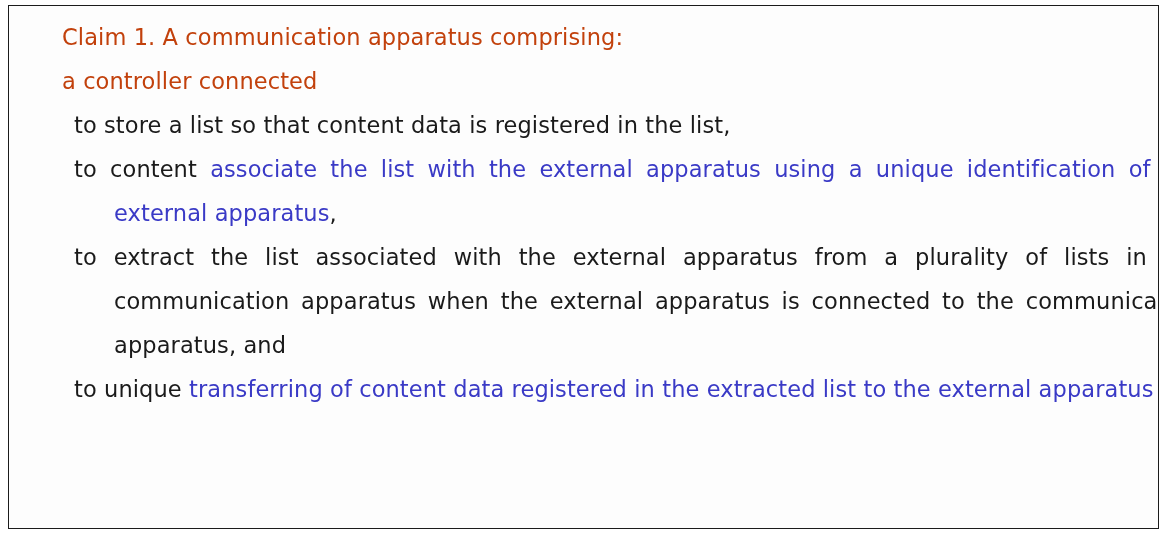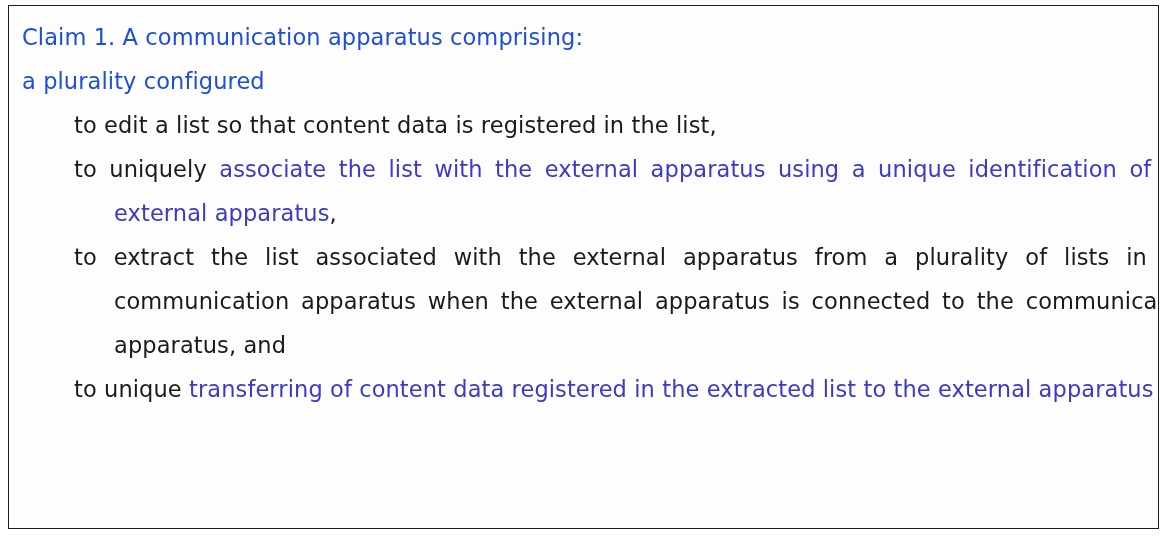--- a/index.html
+++ b/index.html
@@ -24,23 +24,24 @@
     background: #fdfdfd;
     padding: 0;
     overflow: hidden;
   }
   .claim-body {
     padding: 9px 6px 0 13px;
   }
   .line {
     font-size: 22.5px;
     line-height: 44px;
-    color: #1d4ed8;
+    color: #c2410c;
     letter-spacing: 0.1px;
     white-space: nowrap;
+    margin-left: 40px;
   }
   .clause {
     font-size: 22.5px;
     line-height: 44px;
     color: #1a1a1a;
     letter-spacing: 0.1px;
     text-align: justify;
     text-justify: inter-word;
     margin-left: 52px;
     text-indent: -40px;
@@ -58,28 +59,28 @@
 </head>
 <body>
 
 <div id="claim-box">
   <div class="claim-body">
 
     <div class="line">Claim 1. A communication apparatus comprising:</div>
 
 
 
-    <div class="line">a plurality configured</div>
+    <div class="line">a controller connected</div>
 
     <div class="clause nowrap">
-      <span>to edit a list so that content data is registered in the list,</span>
+      <span>to store a list so that content data is registered in the list,</span>
     </div>
 
     <div class="clause">
-      <span>to uniquely </span><span class="blue">associate the list with the external apparatus using a unique identification of the external apparatus</span><span>,</span>
+      <span>to content </span><span class="blue">associate the list with the external apparatus using a unique identification of the external apparatus</span><span>,</span>
     </div>
 
     <div class="clause">
       <span>to extract the list associated with the external apparatus from a plurality of lists in the communication apparatus when the external apparatus is connected to the communication apparatus, and</span>
     </div>
 
     <div class="clause">
       <span>to unique </span><span class="blue">transferring of content data registered in the extracted list to the external apparatus</span>
     </div>
 

